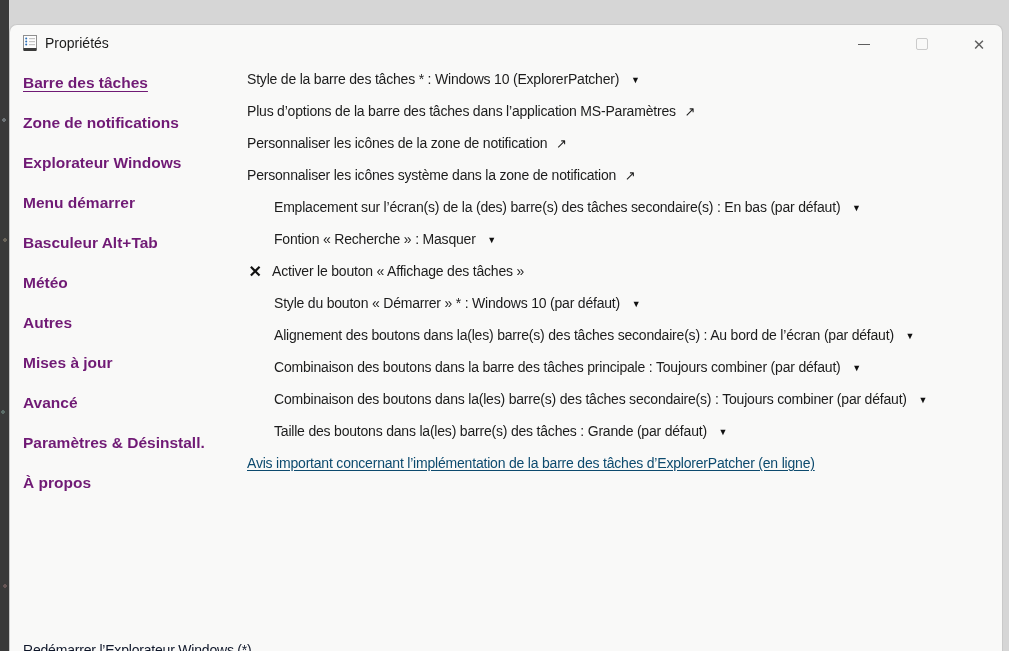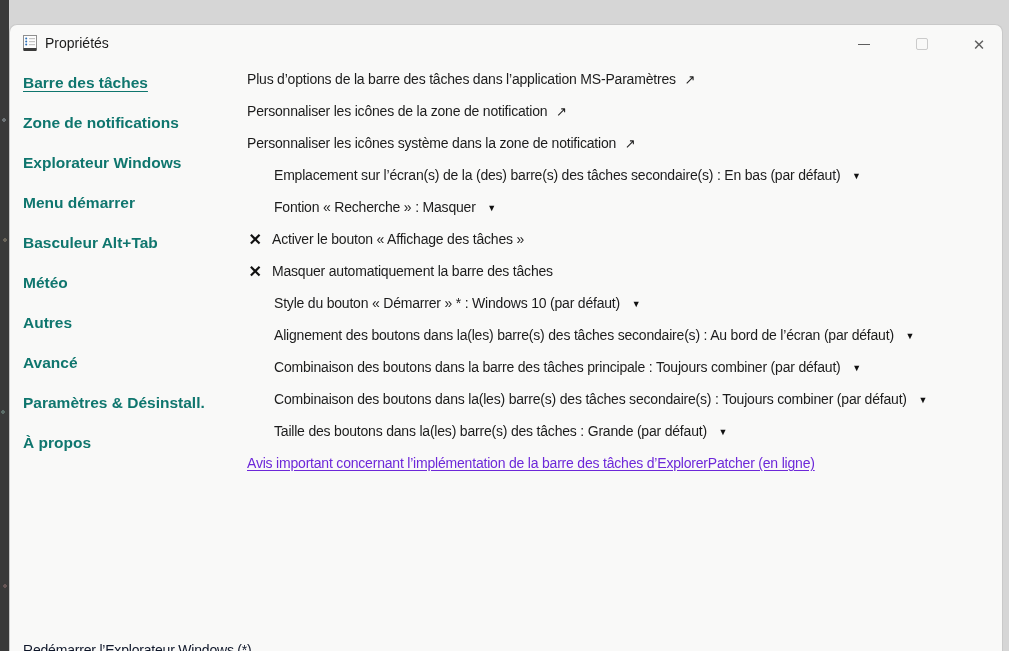--- a/index.html
+++ b/index.html
@@ -31,38 +31,38 @@
   .ctl{position:absolute;top:4px;width:30px;height:30px;display:flex;align-items:center;justify-content:center;cursor:default;}
   .ctl.min{left:839px;}
   .ctl.max{left:897px;}
   .ctl.cls{left:954px;}
   .minbar{display:block;width:12px;height:1px;background:#5f5f5f;}
   .maxbox{display:block;width:10px;height:10px;border:1px solid #cbcbcb;border-radius:2px;}
   .cls span{font-size:15px;color:#5f5f5f;line-height:1;}
   
   .sidebar{position:absolute;left:13px;top:38px;width:220px;}
   .side-item{
-    height:40px;line-height:40px;font-size:15.5px;font-weight:bold;color:#0f766e;
+    height:40px;line-height:40px;font-size:15.5px;font-weight:bold;color:#701a75;
     white-space:nowrap;cursor:pointer;
   }
   .side-item.sel{text-decoration:underline;text-underline-offset:3px;}
   
   .main{position:absolute;left:237px;top:38px;width:756px;}
   .row{
     height:32px;line-height:32px;font-size:14px;letter-spacing:-0.2px;color:#1c1c1c;
     white-space:nowrap;cursor:default;
   }
   .row.indent{padding-left:27px;}
   .dd{font-size:9px;margin-left:8px;color:#111;vertical-align:1px;}
   .ext{margin-left:5px;font-size:13px;}
   .cross{
     display:inline-block;width:16px;text-align:center;margin-right:9px;
     font-weight:bold;font-size:16px;color:#111;vertical-align:-1px;
   }
-  .u{text-decoration:underline;text-underline-offset:2px;color:#6d28d9;}
+  .u{text-decoration:underline;text-underline-offset:2px;color:#0c4a6e;}
   
   .footer-link{
     position:absolute;left:13px;top:617px;font-size:14px;letter-spacing:-0.2px;color:#0f172a;
     text-decoration:underline;text-underline-offset:2px;white-space:nowrap;cursor:pointer;
   }
 </style>
 </head>
 <body>
 
 <div class="desktop-strip"></div>
@@ -93,27 +93,33 @@
   </div>
 
   <div class="sidebar">
     <div class="side-item sel">Barre des tâches</div>
     <div class="side-item">Zone de notifications</div>
     <div class="side-item">Explorateur Windows</div>
     <div class="side-item">Menu démarrer</div>
     <div class="side-item">Basculeur Alt+Tab</div>
     <div class="side-item">Météo</div>
     <div class="side-item">Autres</div>
+    <div class="side-item">Mises à jour</div>
     <div class="side-item">Avancé</div>
     <div class="side-item">Paramètres &amp; Désinstall.</div>
     <div class="side-item">À propos</div>
   </div>
 
   <div class="main">
 
+    <div class="row">
+      <span>Style de la barre des tâches * :</span>
+      <span>Windows 10 (ExplorerPatcher)</span>
+      <span class="dd">▼</span>
+    </div>
 
     <div class="row">
       <span>Plus d’options de la barre des tâches dans l’application MS-Paramètres</span>
       <span class="ext">↗</span>
     </div>
 
     <div class="row">
       <span>Personnaliser les icônes de la zone de notification</span>
       <span class="ext">↗</span>
     </div>
@@ -133,23 +139,20 @@
     <div class="row indent">
       <span>Fontion « Recherche » :</span>
       <span>Masquer</span>
       <span class="dd">▼</span>
     </div>
 
     <div class="row">
       <span class="cross">✕</span><span>Activer le bouton « Affichage des tâches »</span>
     </div>
 
-    <div class="row">
-      <span class="cross">✕</span><span>Masquer automatiquement la barre des tâches</span>
-    </div>
 
     <div class="row indent">
       <span>Style du bouton « Démarrer » * :</span>
       <span>Windows 10 (par défaut)</span>
       <span class="dd">▼</span>
     </div>
 
 
     <div class="row indent">
       <span>Alignement des boutons dans la(les) barre(s) des tâches secondaire(s) :</span>

